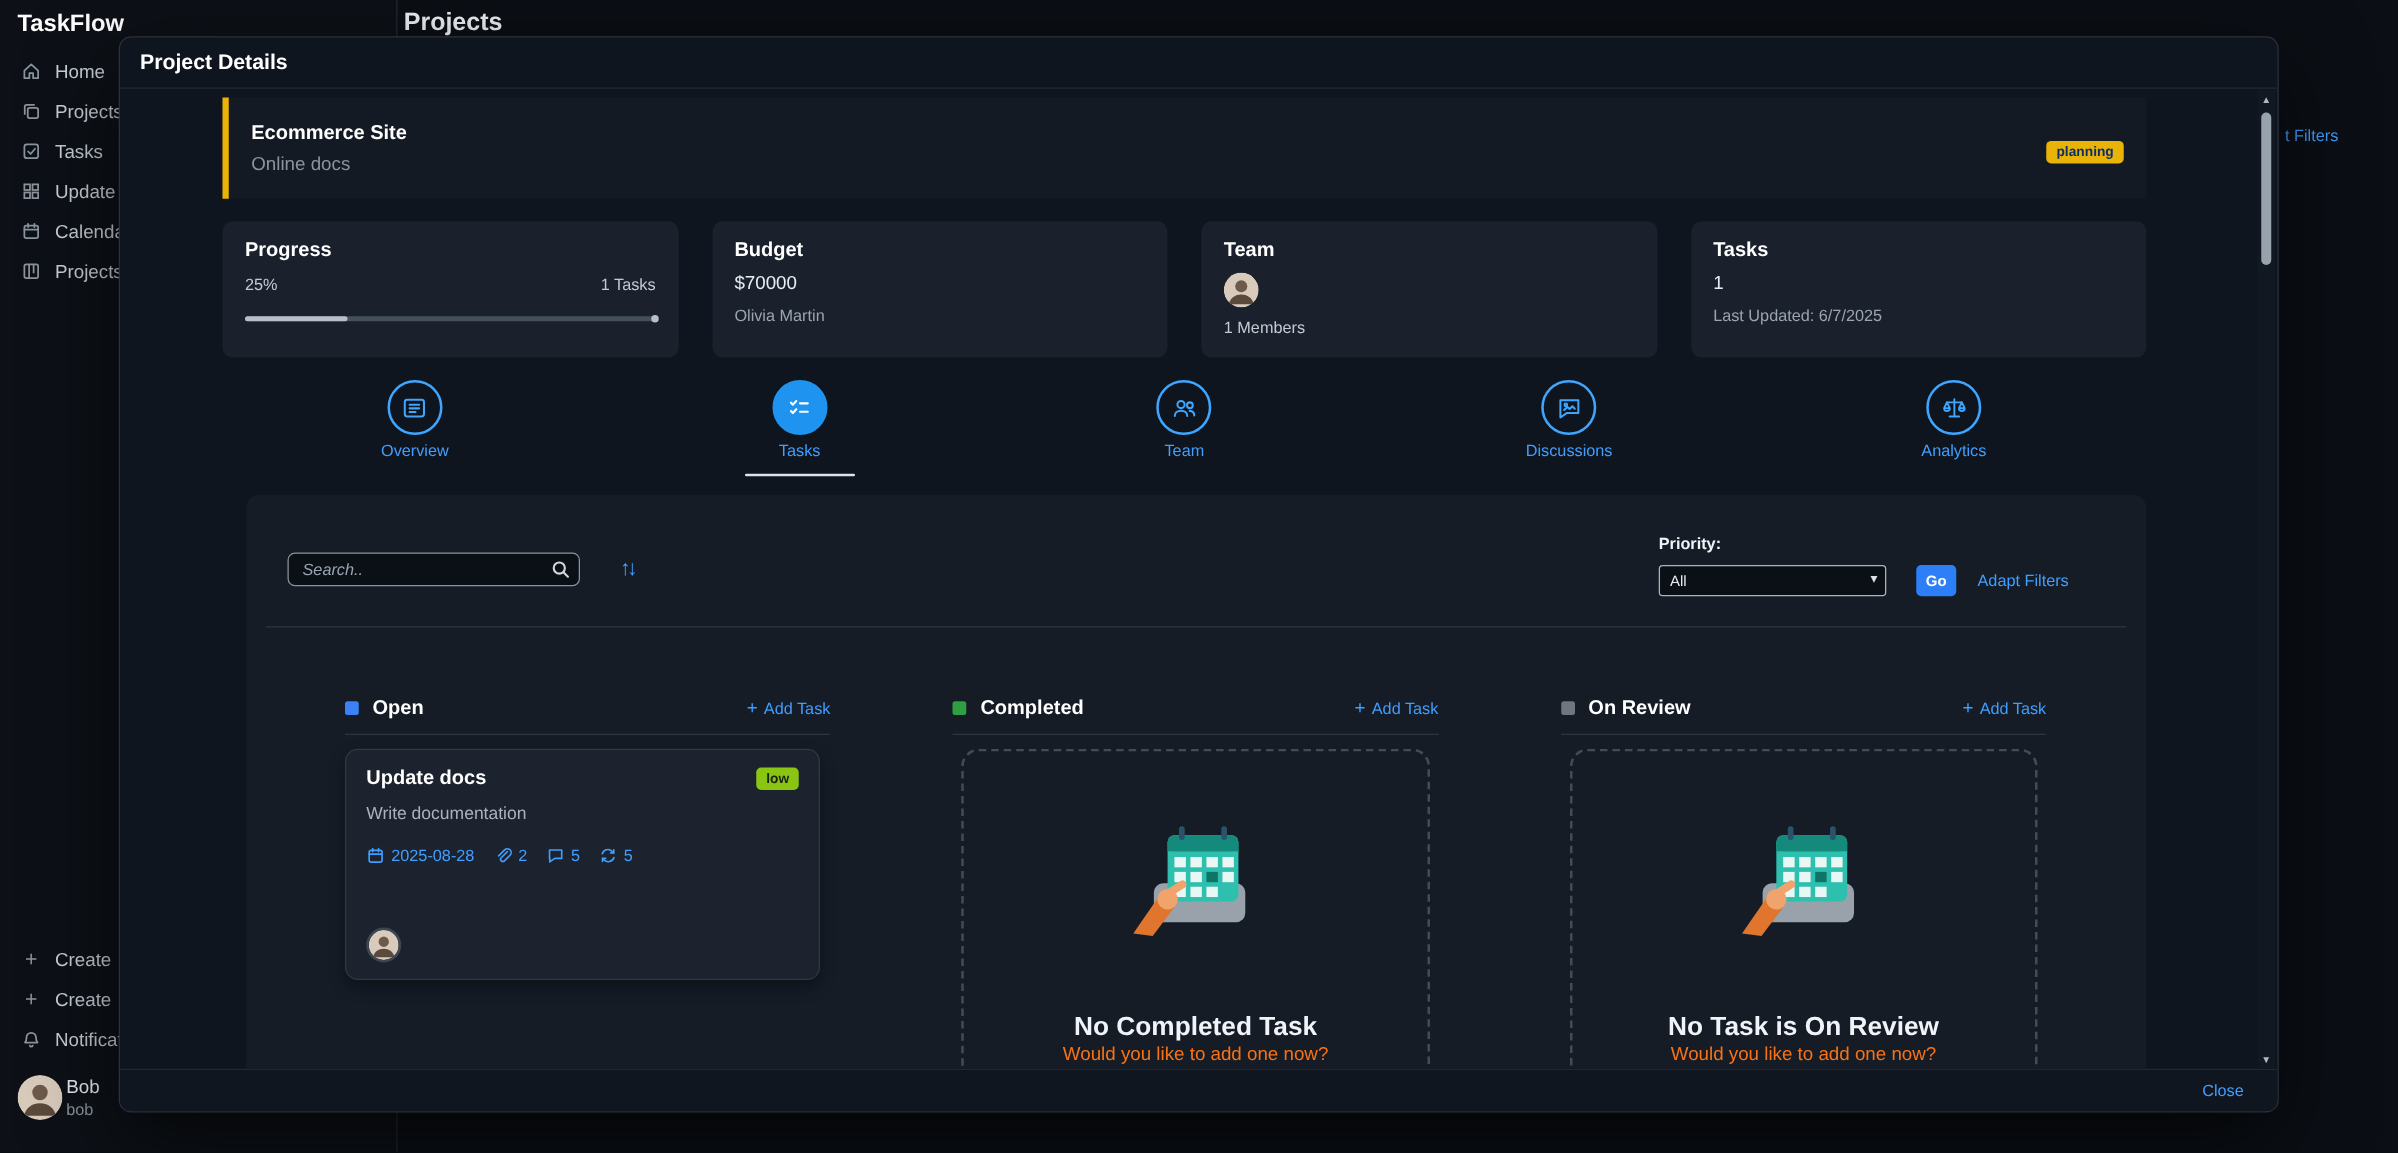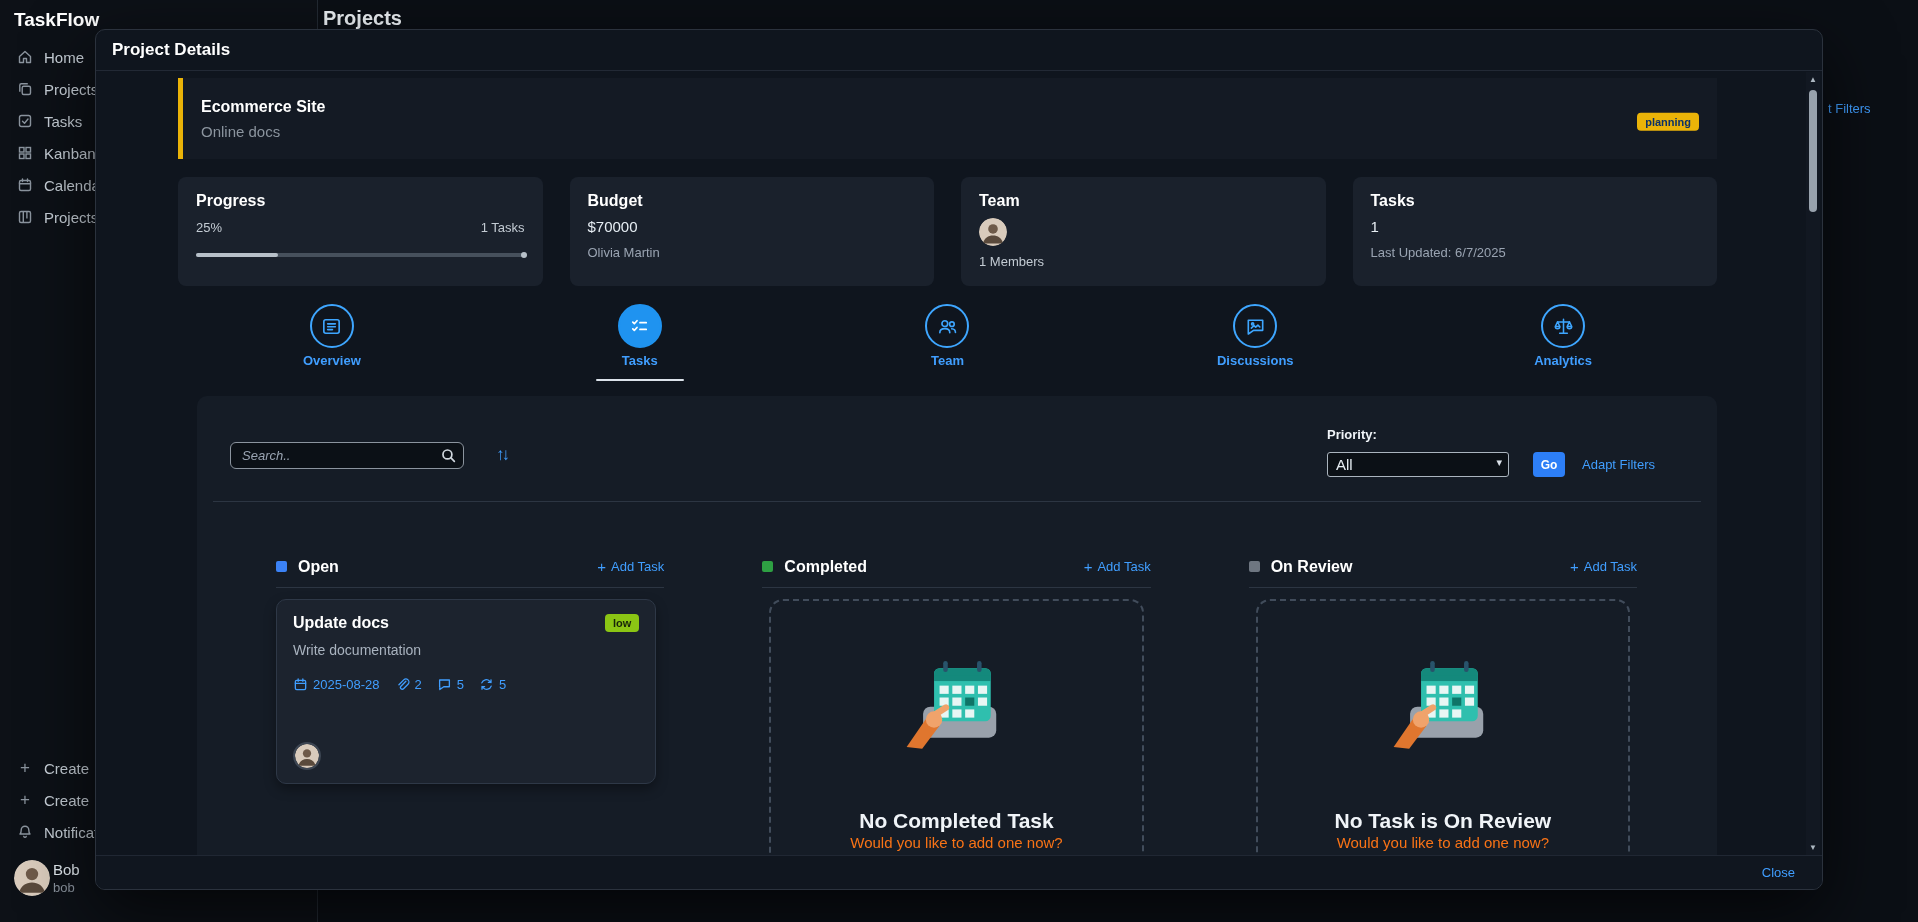--- a/index.html
+++ b/index.html
@@ -67,38 +67,38 @@
   .stat-avatar { width:28px; height:28px; margin-top:8px; }
   .stat-members { margin-top:8px; font-size:13px; color:#c3cbd3; }
 
   
   .tabs { margin-top:18px; height:77px; display:flex; }
   .tab { flex:1; display:flex; flex-direction:column; align-items:center; position:relative; cursor:pointer; }
   .tab-circle { width:44px; height:44px; border-radius:50%; border:2px solid #3ea6ff;
                 display:flex; align-items:center; justify-content:center; background:transparent; }
   .tab-circle svg { width:23px; height:23px; }
   .tab.active .tab-circle { background:#1f93f0; border-color:#1f93f0; }
-  .tab-label { margin-top:5px; font-size:13px; font-weight:700; color:#409eff; }
+  .tab-label { margin-top:5px; font-size:13px; font-weight:400; color:#409eff; }
   .tab-underline { position:absolute; bottom:0; left:50%; transform:translateX(-50%);
                    width:88px; height:2px; background:#dbe2ea; border-radius:1px; }
 
   
   .panel { position:relative; margin:15px 0 0 19px; height:560px; background:#151c26; border-radius:10px; }
   .search-wrap { position:absolute; left:33px; top:46px; width:234px; height:27px; }
   .search-input { width:100%; height:100%; background:#0b1016; border:1px solid #8b949e;
                   border-radius:6px; color:#e6edf3; font-size:13px; padding:0 30px 0 11px;
                   font-family:inherit; outline:none; }
   .search-input::placeholder { color:#9aa4b2; font-style:italic; }
   .search-icon { position:absolute; right:7px; top:5px; width:17px; height:17px; }
   .sort-btn { position:absolute; left:299px; top:46px; background:none; border:none; cursor:pointer;
               color:#409eff; font-size:17px; font-weight:bold; letter-spacing:-3px; line-height:26px; }
   .priority-label { position:absolute; left:1130px; top:31px; font-size:13px; font-weight:bold; color:#f0f4f8; }
   .priority-row { position:absolute; left:1130px; top:56px; display:flex; align-items:center; }
   .select-wrap { position:relative; width:182px; height:25px; }
-  .priority-select { width:100%; height:100%; background:#0b1016; color:#e6edf3; font-size:15px;
+  .priority-select { width:100%; height:100%; background:#0b1016; color:#e6edf3; font-size:12px;
                      border:1px solid #aab4be; border-radius:3px; padding:0 22px 0 8px;
                      appearance:none; -webkit-appearance:none; font-family:inherit; cursor:pointer; }
   .select-chevron { position:absolute; right:7px; top:4px; font-size:11px; color:#dbe2ea; pointer-events:none; }
   .go-btn { margin-left:24px; width:32px; height:25px; background:#2d7ff7; border:none; border-radius:4px;
             color:#fff; font-size:12px; font-weight:bold; cursor:pointer; font-family:inherit; }
   .adapt-link { margin-left:17px; color:#409eff; font-size:13px; cursor:pointer; text-decoration:none; }
   .panel-divider { position:absolute; left:16px; right:16px; top:105px; height:1px; background:#2c3542; }
 
   
   .board { position:absolute; top:150px; left:79px; right:80px; display:flex; gap:98px; }
@@ -165,21 +165,21 @@
           </svg>
         <span>Tasks</span>
       </div>
       <div class="nav-item">
         <svg viewBox="0 0 16 16" fill="none" stroke="#8b949e" stroke-width="1.4">
             <rect x="2.5" y="2.5" width="4.5" height="4.5"></rect>
             <rect x="9" y="2.5" width="4.5" height="4.5"></rect>
             <rect x="2.5" y="9" width="4.5" height="4.5"></rect>
             <rect x="9" y="9" width="4.5" height="4.5"></rect>
           </svg>
-        <span>Kanban</span>
+        <span>Update</span>
       </div>
       <div class="nav-item">
         <svg viewBox="0 0 16 16" fill="none" stroke="#8b949e" stroke-width="1.4" stroke-linecap="round">
             <rect x="2.5" y="3.5" width="11" height="10" rx="1.5"></rect>
             <path d="M2.5 6.7h11M5.5 2v2.6M10.5 2v2.6"></path>
           </svg>
         <span>Calendar</span>
       </div>
       <div class="nav-item">
         <svg viewBox="0 0 16 16" fill="none" stroke="#8b949e" stroke-width="1.4">

